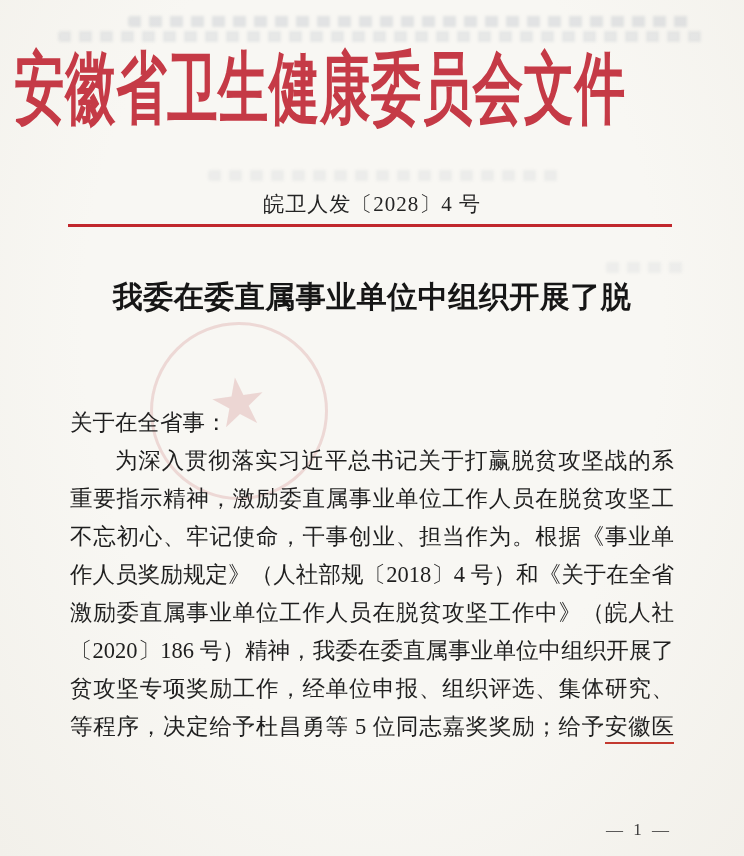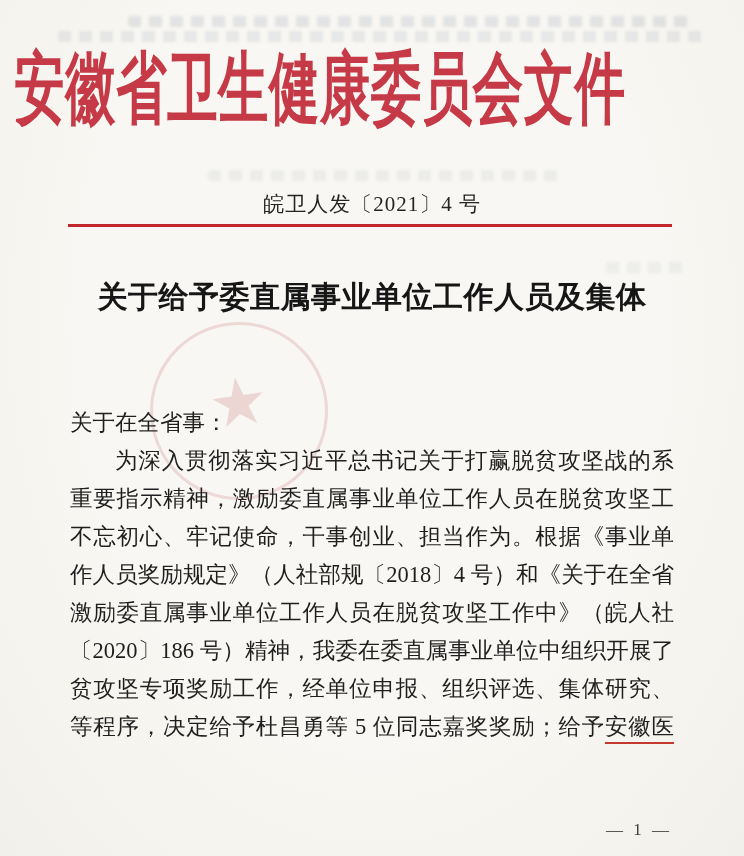--- a/index.html
+++ b/index.html
@@ -97,26 +97,26 @@
 <div class="ghost-band ghost-4"></div>
 
 <div class="seal">
   <span class="star">★</span>
 </div>
 
 <div class="agency-title">
   <span>安徽省卫生健康委员会文件</span>
 </div>
 
-<div class="doc-number">皖卫人发〔2021〕4 号</div>
+<div class="doc-number">皖卫人发〔2028〕4 号</div>
 
 <div class="red-rule"></div>
 
 <div class="doc-title">
-  <div>关于给予委直属事业单位工作人员及集体</div>
+  <div>我委在委直属事业单位中组织开展了脱</div>
 </div>
 
 <div class="body-block">
   <div class="body-line">关于在全省事：</div>
   <div class="body-line jst indent">为深入贯彻落实习近平总书记关于打赢脱贫攻坚战的系列</div>
   <div class="body-line jst">重要指示精神，激励委直属事业单位工作人员在脱贫攻坚工作中</div>
   <div class="body-line jst">不忘初心、牢记使命，干事创业、担当作为。根据《事业单位工</div>
   <div class="body-line jst">作人员奖励规定》（人社部规〔2018〕4 号）和《关于在全省事</div>
   <div class="body-line jst">激励委直属事业单位工作人员在脱贫攻坚工作中》（皖人社秘</div>
   <div class="body-line jst">〔2020〕186 号）精神，我委在委直属事业单位中组织开展了脱</div>

